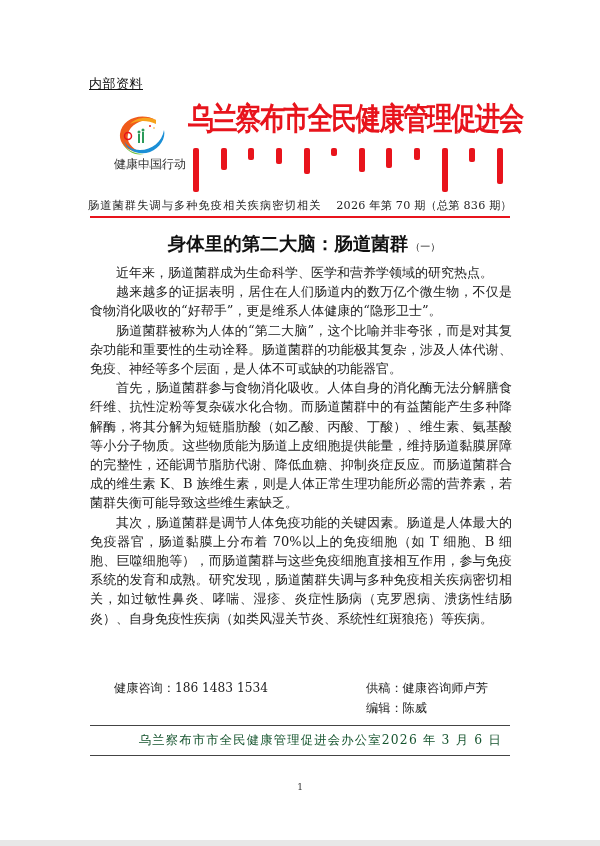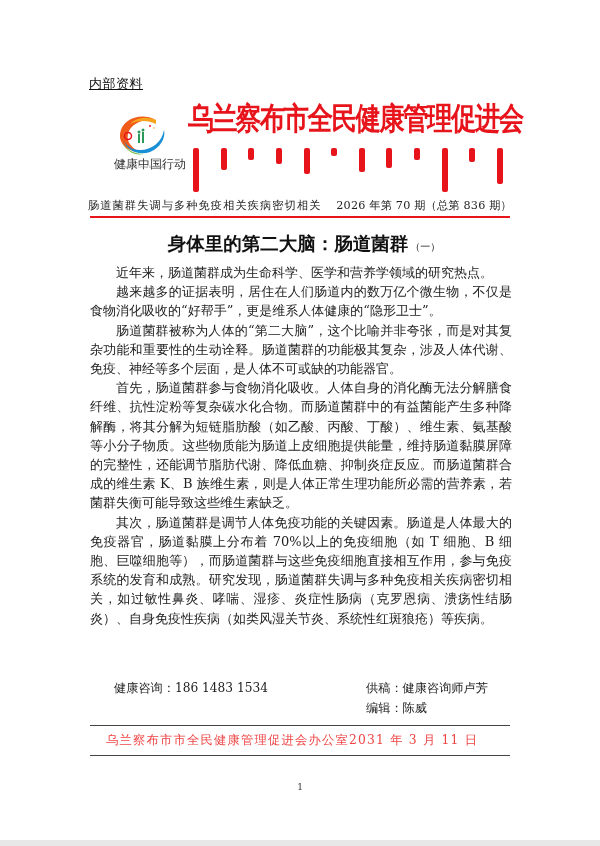--- a/index.html
+++ b/index.html
@@ -179,24 +179,24 @@
       left: 90px;
       width: 420px;
       height: 1px;
       background: #444;
     }
     .footer-line {
       position: absolute;
       left: 106px; top: 732px;
       width: 396px;
       display: flex;
-      justify-content: flex-start;
+      justify-content: flex-end;
       font-family: "DejaVu Serif", serif;
       font-size: 12.3px;
-      color: #ef4444;
+      color: #14532d;
       white-space: nowrap;
       letter-spacing: 1.2px;
     }
     .page-number {
       position: absolute;
       left: 0; top: 782px;
       width: 600px;
       text-align: center;
       font-family: "DejaVu Serif", serif;
       font-size: 9px;
@@ -269,19 +269,19 @@
     </div>
     <div class="contact-right">
       <div>供稿：健康咨询师卢芳</div>
       <div>编辑：陈威</div>
     </div>
   </div>
 
   <div class="rule-black" style="top:725px"></div>
   <div class="footer-line">
     <span>乌兰察布市市全民健康管理促进会办公室</span>
-    <span>2031 年 3 月 11 日</span>
+    <span>2026 年 3 月 6 日</span>
   </div>
   <div class="rule-black" style="top:755px"></div>
 
   <div class="page-number">1</div>
 </div>
 <div class="bottom-strip"></div>
 
 </body></html>

